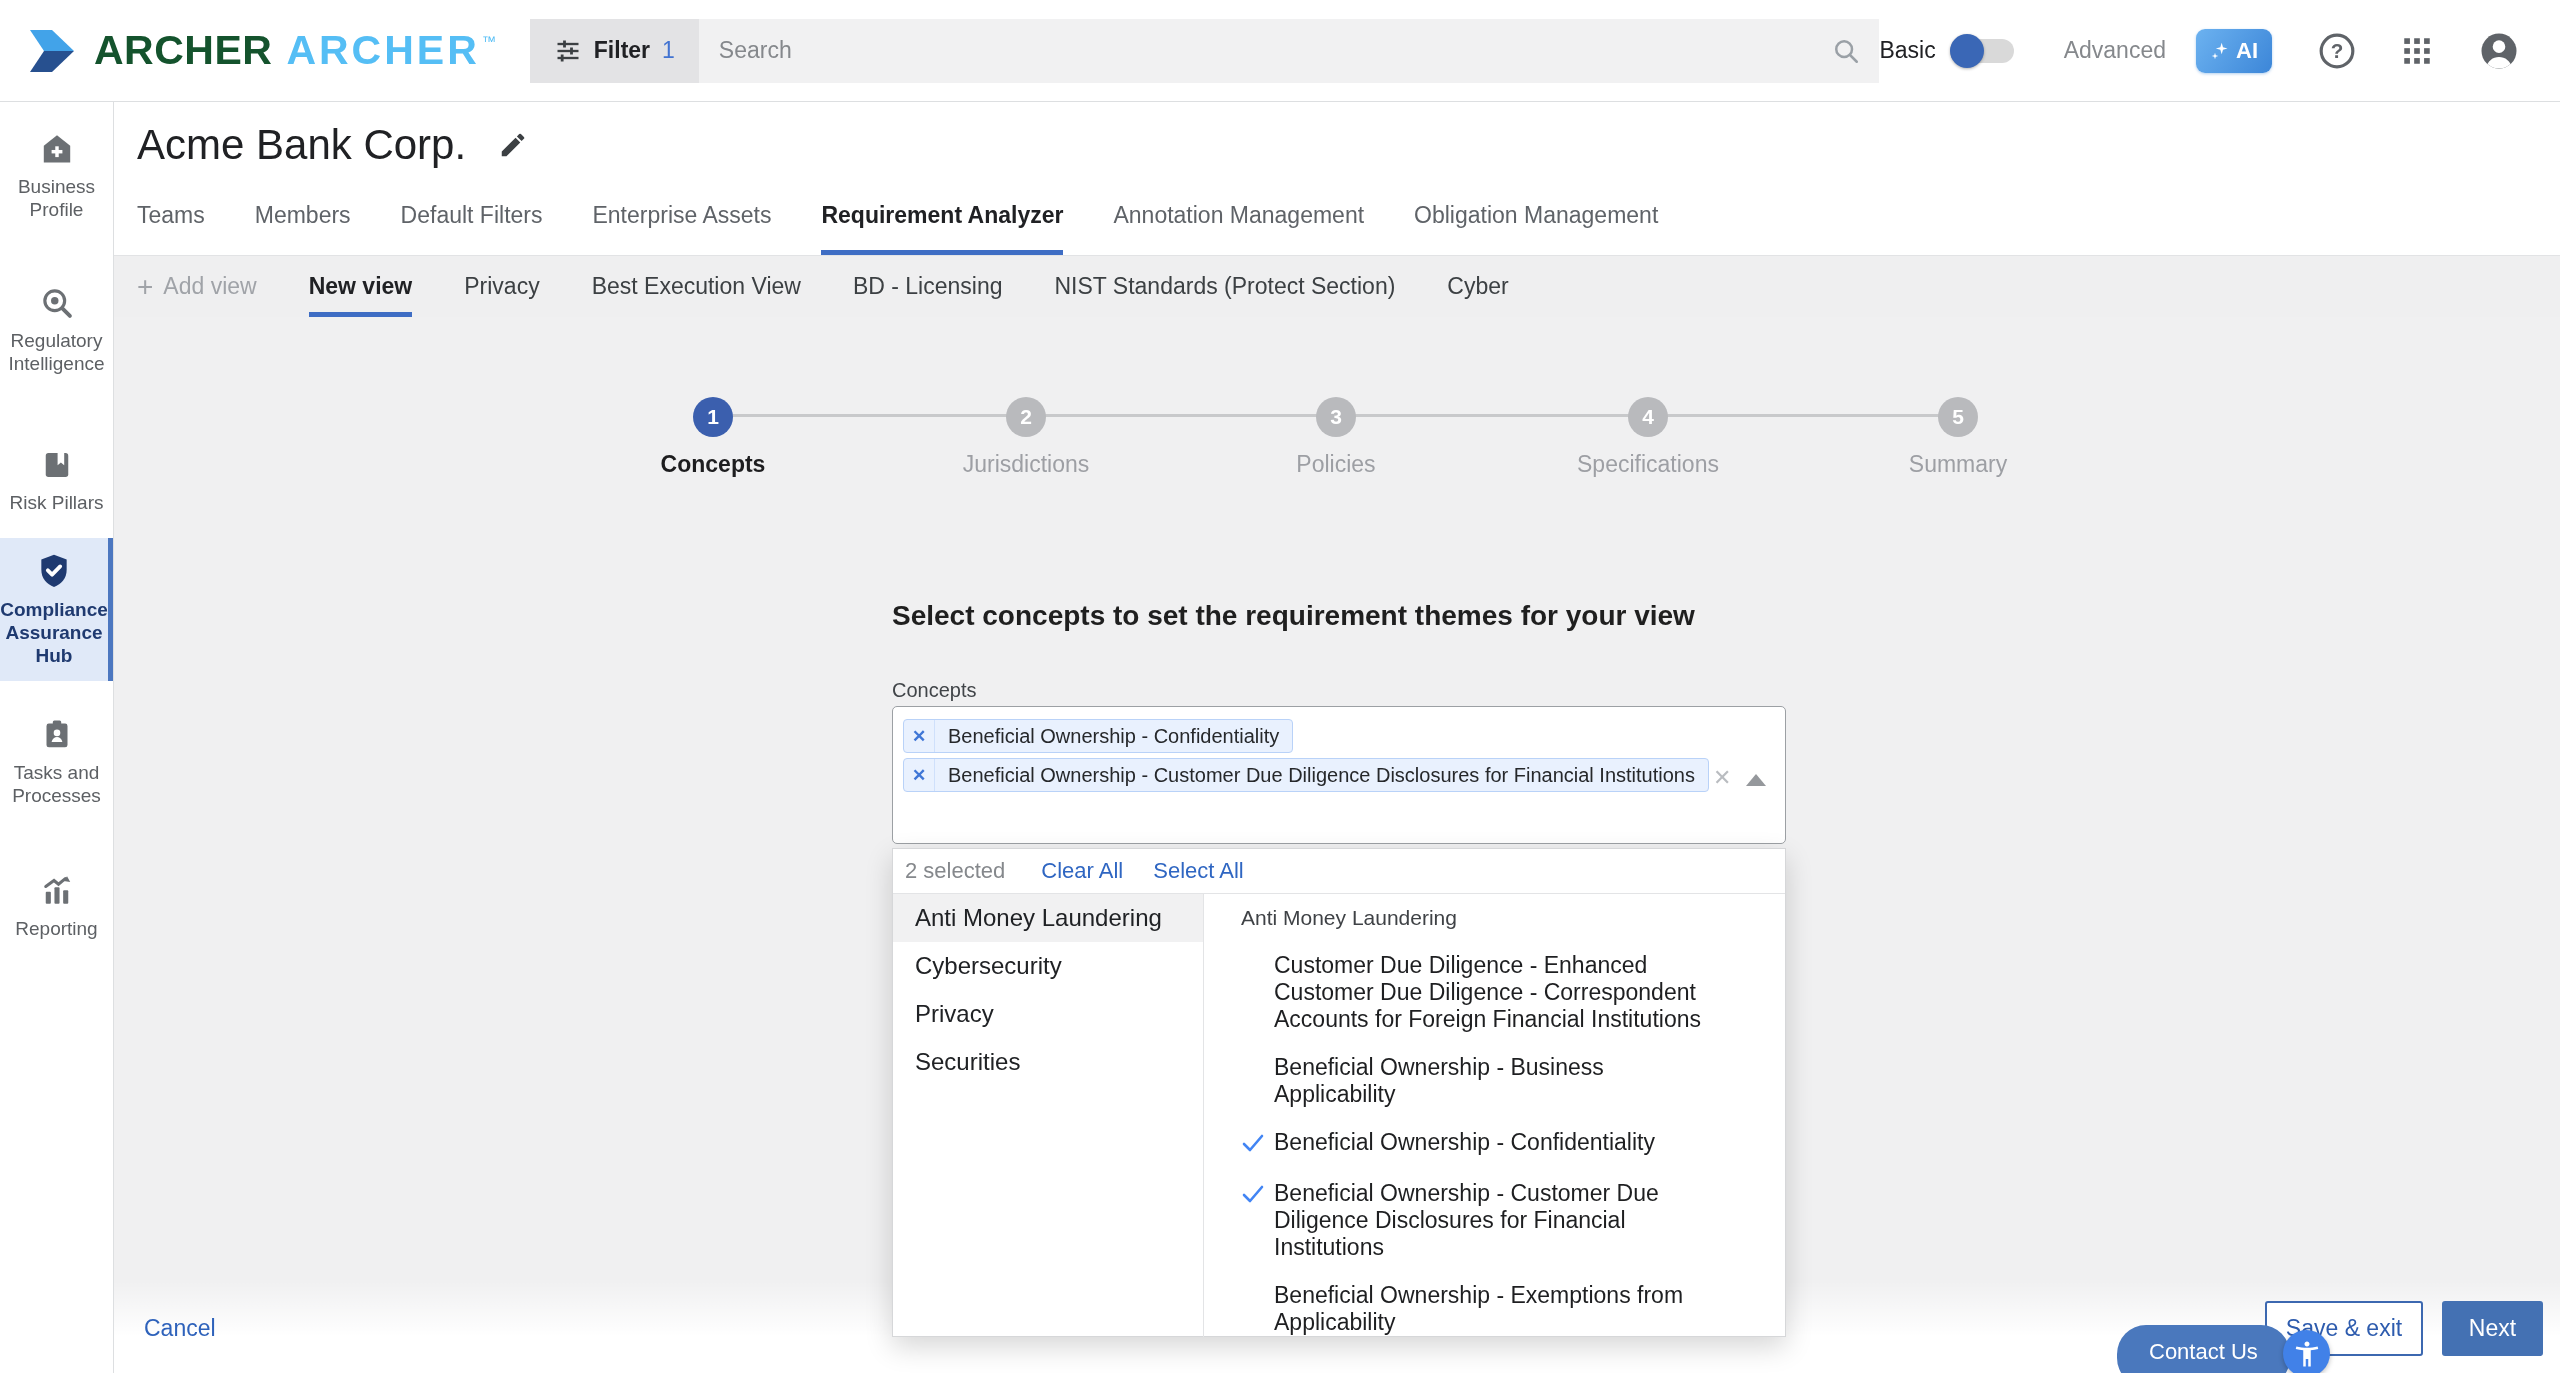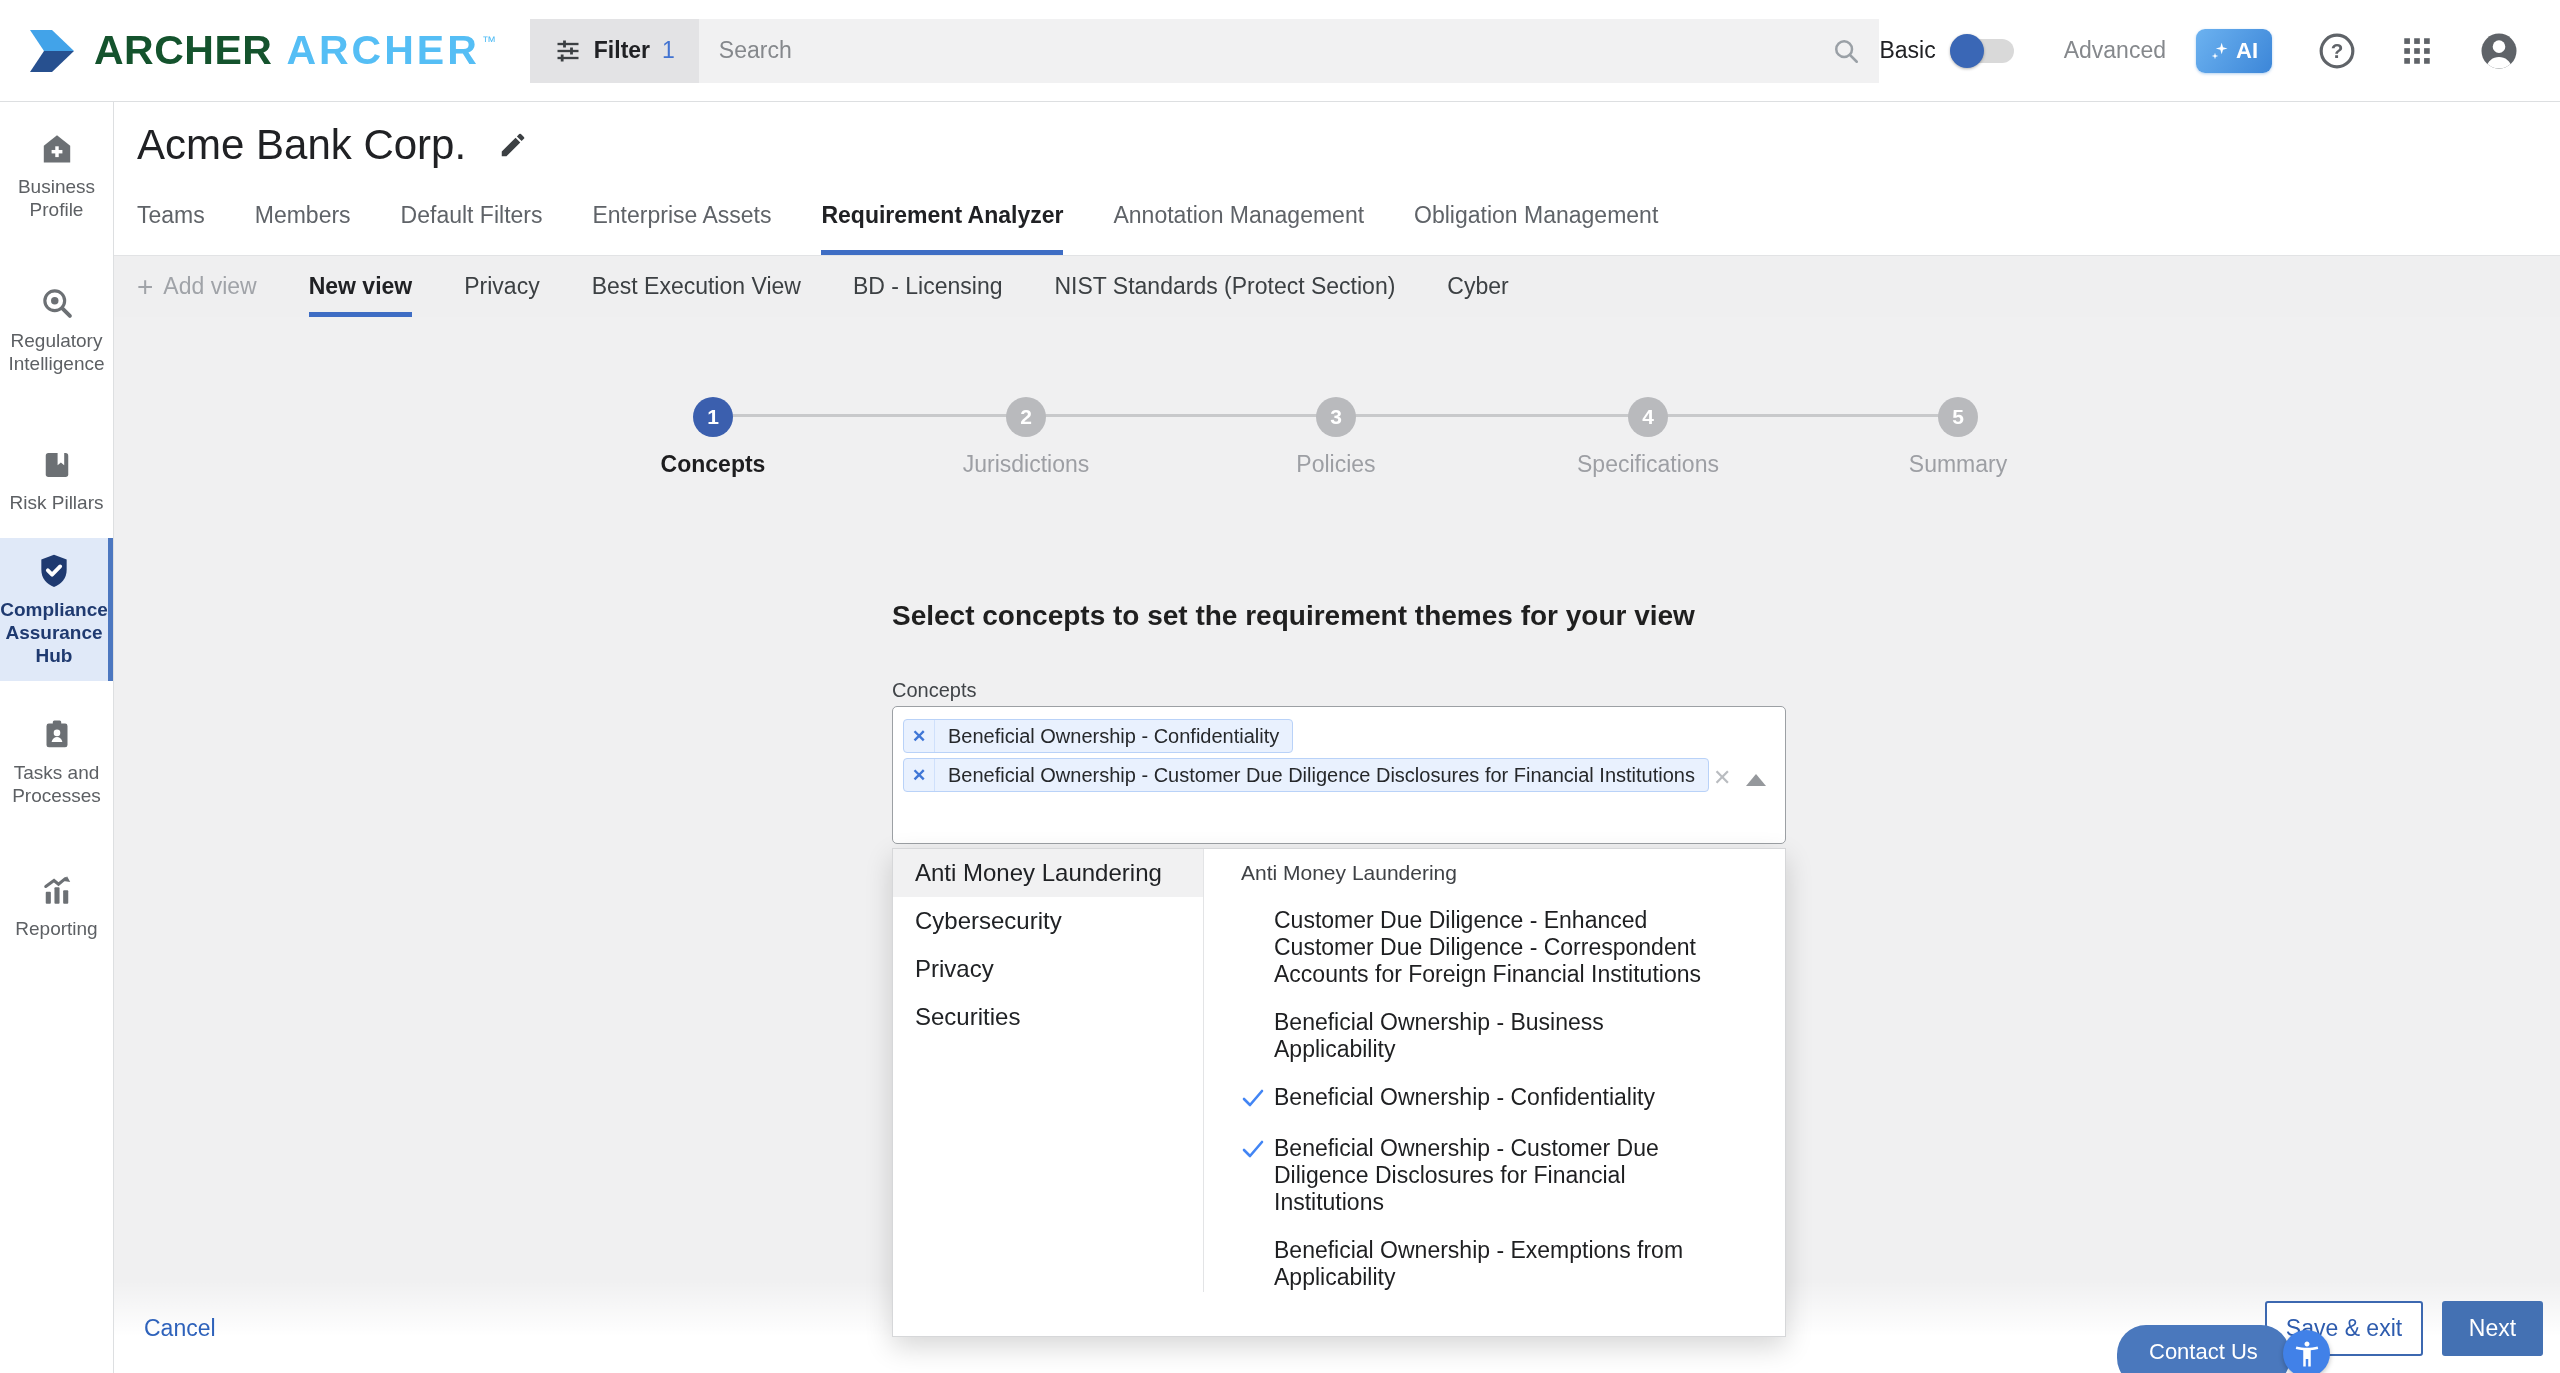--- a/index.html
+++ b/index.html
@@ -327,20 +327,25 @@
   </div>
   <div class="chip chip2">
     <span class="chip-x">✕</span>
     <span class="chip-label">Beneficial Ownership - Customer Due Diligence Disclosures for Financial Institutions</span>
   </div>
   <span class="field-clear">✕</span>
   <span class="field-caret"></span>
 </div>
 
 <div class="dropdown">
+  <div class="dd-header">
+    <span class="dd-count">2 selected</span>
+    <span class="dd-link clear">Clear All</span>
+    <span class="dd-link selectall">Select All</span>
+  </div>
   <div class="dd-body">
     <div class="dd-cats">
       <div class="dd-cat active">Anti Money Laundering</div>
       <div class="dd-cat">Cybersecurity</div>
       <div class="dd-cat">Privacy</div>
       <div class="dd-cat">Securities</div>
     </div>
     <div class="dd-opts">
       <div class="dd-group-header">Anti Money Laundering</div>
 

